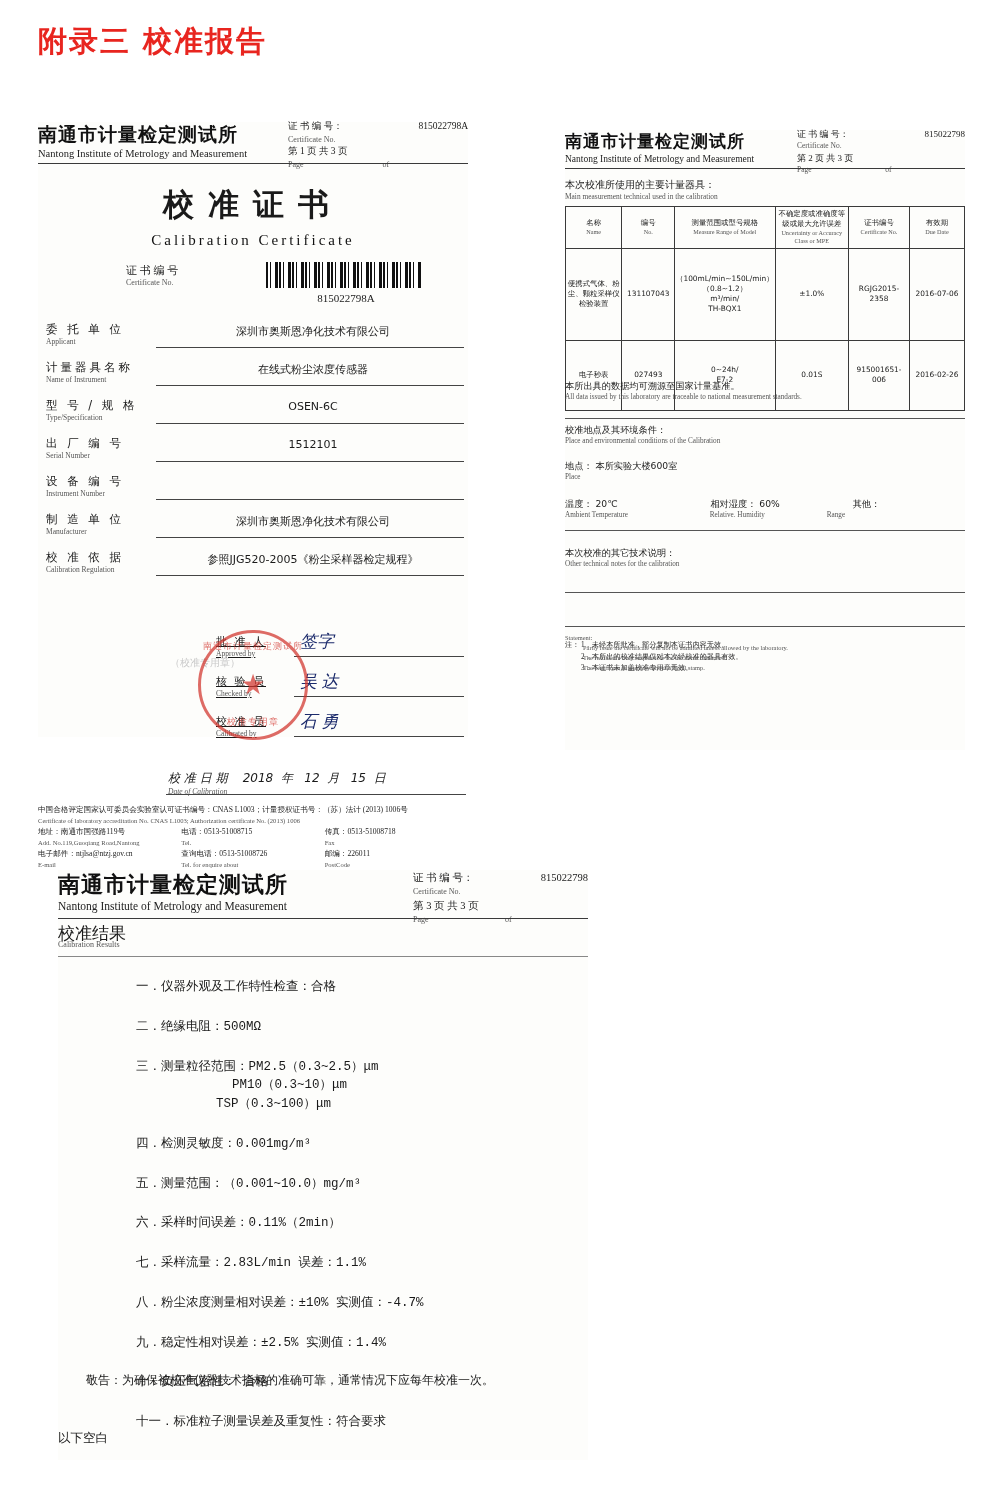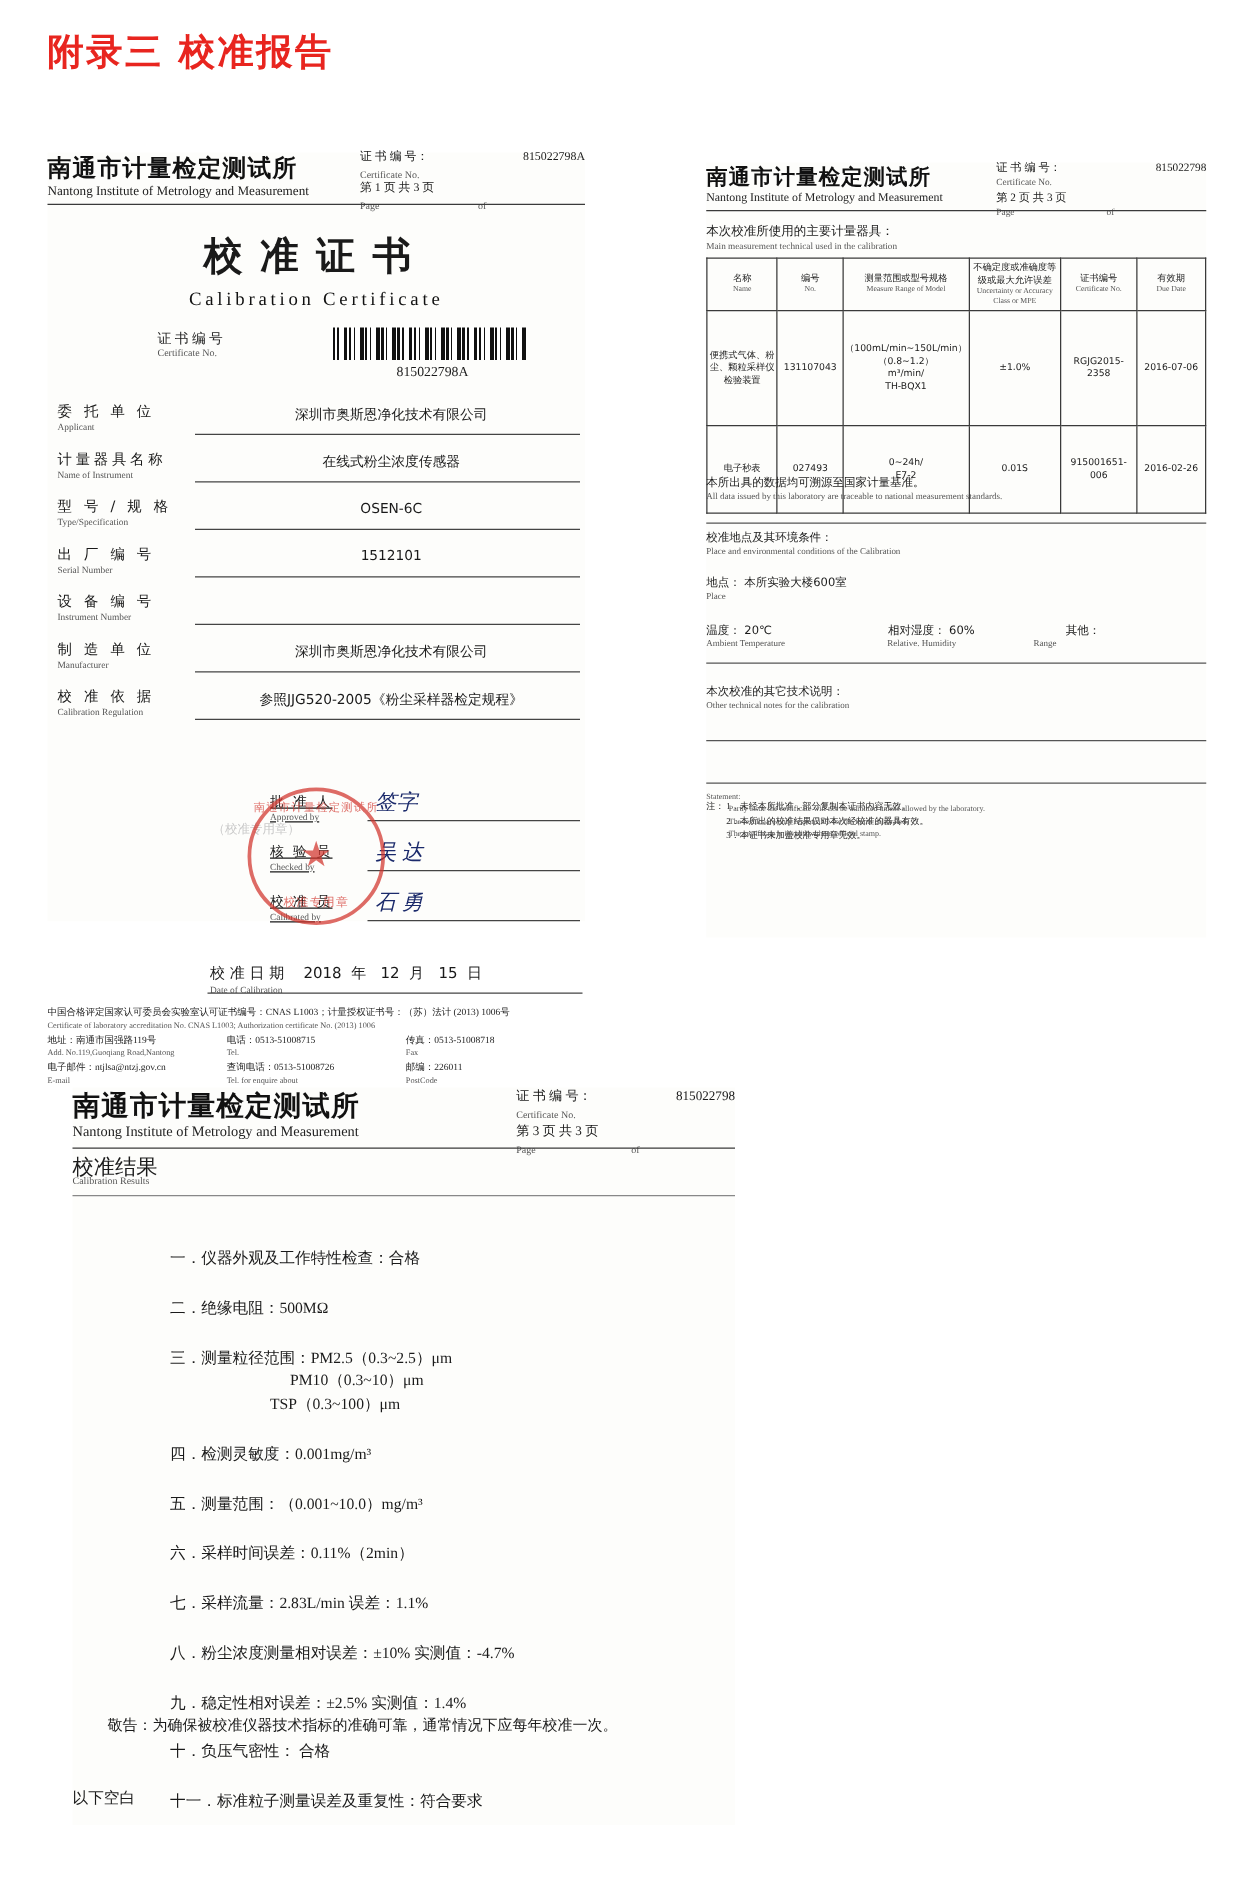--- a/index.html
+++ b/index.html
@@ -65,21 +65,21 @@
     border:3px solid #d2342c;opacity:.72;}
   #s1-stamp .star{position:absolute;left:50%;top:50%;transform:translate(-50%,-50%);
     color:#d2342c;font-size:28px;line-height:1;}
   #s1-stamp .txt-top{position:absolute;left:0;top:7px;width:100%;text-align:center;
     font-family:"DejaVu Sans",sans-serif;font-size:9px;color:#d2342c;letter-spacing:1px;}
   #s1-stamp .txt-bot{position:absolute;left:0;bottom:8px;width:100%;text-align:center;
     font-family:"DejaVu Sans",sans-serif;font-size:9.5px;color:#d2342c;letter-spacing:1px;}
   #s1-stamp-ghost{position:absolute;left:132px;top:534px;font-family:"DejaVu Sans",sans-serif;
     font-size:10px;color:#c9c9c9;}
 
-  #s1-date{position:absolute;left:130px;top:648px;font-family:"DejaVu Sans",sans-serif;font-size:12px;}
+  #s1-date{position:absolute;left:130px;top:648px;font-family:"DejaVu Sans",sans-serif;font-size:12px;font-style:italic;}
   #s1-date .en{font-family:"Liberation Serif",serif;font-size:7.5px;color:#555;}
   #s1-date-line{position:absolute;left:128px;top:672px;width:300px;border-top:1px solid #444;}
 
   #s1-foot{position:absolute;left:0;top:682px;width:430px;font-size:7.6px;line-height:1.55;color:#222;}
   #s1-foot .en{color:#555;font-family:"Liberation Serif",serif;font-size:6.6px;}
   #s1-foot .grid{display:flex;}
   #s1-foot .grid>div{flex:1;}
 
   
   #sheet2{left:565px;top:130px;width:400px;height:620px;}
@@ -116,21 +116,21 @@
   #s3-head-en{position:absolute;left:0;top:30px;font-size:11.5px;}
   #s3-rule{position:absolute;left:0;top:48px;width:530px;}
   #s3-certbox{position:absolute;left:355px;top:0;width:175px;font-size:10.5px;line-height:1.5;}
   #s3-certbox .r{display:flex;justify-content:space-between;}
   #s3-certbox .en{color:#555;font-family:"Liberation Serif",serif;font-size:8px;}
   #s3-sub-cn{position:absolute;left:0;top:52px;font-size:17px;font-family:"DejaVu Sans",sans-serif;}
   #s3-sub-en{position:absolute;left:0;top:70px;font-size:8px;color:#555;}
   #s3-rule2{position:absolute;left:0;top:86px;width:530px;}
 
   #s3-list{position:absolute;left:78px;top:108px;width:450px;}
-  #s3-list .it{font-family:Liberation Serif, serif;font-size:12.5px;margin-bottom:21px;line-height:1.5;margin-top:19px;}
+  #s3-list .it{font-family:Liberation Mono, monospace;font-size:12.5px;margin-bottom:21px;line-height:1.5;}
   #s3-list .it .sub{display:block;padding-left:96px;}
   #s3-foot{position:absolute;left:28px;top:500px;width:500px;font-family:"DejaVu Sans",sans-serif;
     font-size:12px;line-height:1.8;}
   #s3-blank{position:absolute;left:0;top:560px;width:530px;
     font-family:"DejaVu Sans",sans-serif;font-size:12.5px;}
 </style>
 </head>
 <body>
 
 <div class="page-title">附录三 校准报告</div>

